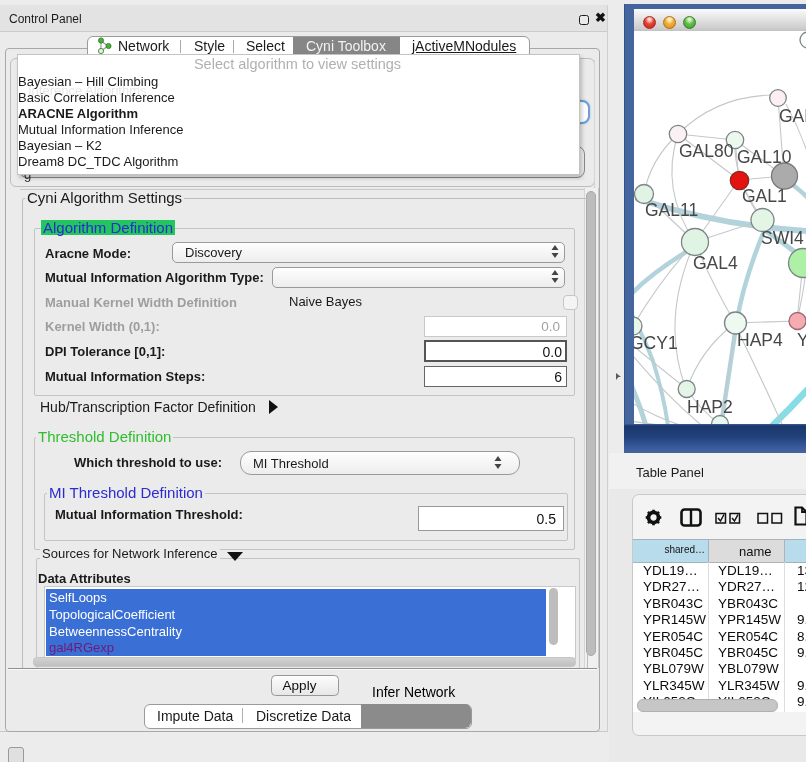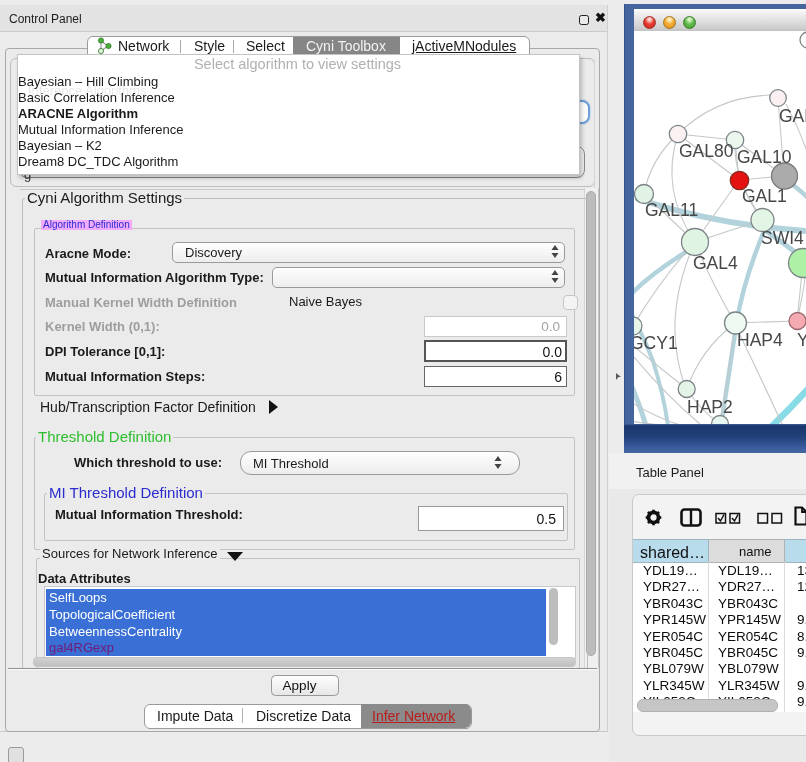--- a/index.html
+++ b/index.html
@@ -45,21 +45,21 @@
 
 <div class="abs" style="left:594px;top:60px;width:1px;height:608px;background:#d4d4d4;"></div>
 
 <div class="abs" style="left:584px;top:188px;width:13px;height:480px;background:#f0f0f0;border-left:1px solid #d5d5d5;border-right:1px solid #c8c8c8;"></div>
 <div class="abs" style="left:586px;top:191px;width:8px;height:463px;background:#bcbcbc;border:1px solid #a9a9a9;border-radius:5px;"></div>
 
 <div class="abs" style="left:22px;top:198px;width:564px;height:469px;border:1px solid #bdbdbd;border-radius:2px;"></div>
 <div class="abs lbl" style="left:25px;top:190px;font-size:15px;color:#1a1a1a;background:#ebebeb;padding:0 2px;">Cyni Algorithm Settings</div>
 
 <div class="abs" style="left:34px;top:228px;width:539px;height:166px;border:1px solid #c3c3c3;border-radius:2px;"></div>
-<div class="abs lbl" style="left:41px;top:220px;font-size:10px;color:#2b2bd0;background:#f0abfc;padding:0 2px;">Algorithm Definition</div>
+<div class="abs lbl" style="left:41px;top:220px;font-size:15px;color:#2b2bd0;background:#22c55e;padding:0 2px;">Algorithm Definition</div>
 
 <div class="abs lbl b13" style="left:45px;top:247px;">Aracne Mode:</div>
 <div class="abs combo" style="left:172px;top:242px;width:391px;height:19px;border:1px solid #9a9a9a;border-radius:5px;background:linear-gradient(#fefefe,#ededed);"></div>
 <div class="abs lbl r13" style="left:185px;top:246px;">Discovery</div>
 <svg class="abs" style="left:549px;top:244px;" width="12" height="15" viewBox="0 0 12 15">
     <path d="M6 1 L9.5 6 L2.5 6 Z" fill="#444"></path>
     <path d="M6 14 L9.5 9 L2.5 9 Z" fill="#444"></path>
   </svg>
 
 <div class="abs lbl b13" style="left:45px;top:271px;">Mutual Information Algorithm Type:</div>
@@ -124,21 +124,21 @@
 <div class="abs" style="left:8px;top:669px;width:589px;height:1px;background:#fafafa;"></div>
 
 <div class="abs" style="left:271px;top:675px;width:66px;height:19px;border:1px solid #979797;border-radius:4.5px;background:linear-gradient(#fdfdfd,#e7e7e7);"></div>
 <div class="abs lbl" style="left:271px;top:679px;width:57px;text-align:center;font-size:13.5px;color:#111;">Apply</div>
 
 <div class="abs" style="left:144px;top:704px;width:326px;height:23px;background:#fff;border:1px solid #9a9a9a;border-radius:6px;"></div>
 <div class="abs" style="left:361px;top:704px;width:110px;height:24px;background:#8b8b8b;border-radius:0 6px 6px 0;"></div>
 <div class="abs lbl" style="left:157px;top:709px;font-size:14px;color:#1a1a1a;">Impute Data</div>
 <div class="abs" style="left:242px;top:708px;width:1px;height:15px;background:#b0b0b0;"></div>
 <div class="abs lbl" style="left:256px;top:709px;font-size:14px;color:#1a1a1a;">Discretize Data</div>
-<div class="abs lbl" style="left:372px;top:709px;font-size:14px;color:#b91c1c;text-decoration:underline;">Infer Network</div>
+<div class="abs lbl" style="left:372px;top:685px;font-size:14px;color:#000000;">Infer Network</div>
 
 <div class="abs" style="left:8px;top:747px;width:14px;height:15px;background:#e0e0e0;border:1px solid #9a9a9a;border-radius:3px;"></div>
 
 <svg class="abs" style="left:615px;top:372px;" width="7" height="8" viewBox="0 0 7 8">
     <path d="M1 8 L1 1 L6 5 L3.5 5 Z" fill="#5a5a5a"></path>
   </svg>
 
 <div class="abs lbl" style="left:24px;top:168px;font-size:13px;color:#333;">g</div>
 
 <div class="abs" style="left:17px;top:54px;width:561px;height:119px;background:#fff;border:1px solid #c4c4c4;box-shadow:2px 3px 4px rgba(0,0,0,0.22);"></div>
@@ -270,21 +270,21 @@
 </svg>
 <svg class="abs" style="left:794px;top:506px;" width="13" height="20" viewBox="0 0 13 20">
   <path d="M1.5 18.5 L1.5 1.5 L8 1.5 L12.5 6 L12.5 18.5 Z" fill="none" stroke="#111" stroke-width="2.2"></path>
   <path d="M8 1.5 L8 6 L12.5 6" fill="none" stroke="#111" stroke-width="1.8"></path>
 </svg>
 
 <div class="abs" style="left:633px;top:539px;width:173px;height:173px;background:#fff;"></div>
 <div class="abs" style="left:633px;top:539px;width:75px;height:22px;background:#b9dcec;border:1px solid #9fb4bc;border-left:none;"></div>
 <div class="abs" style="left:709px;top:539px;width:75px;height:22px;background:#dcdcdc;border:1px solid #b2b2b2;border-left:none;"></div>
 <div class="abs" style="left:785px;top:539px;width:21px;height:22px;background:#b9dcec;border-top:1px solid #9fb4bc;border-bottom:1px solid #9fb4bc;"></div>
-<div class="abs lbl" style="left:633px;top:545px;width:72px;text-align:right;font-size:16px;color:#111;">shared…</div>
+<div class="abs lbl" style="left:633px;top:545px;width:72px;text-align:right;font-size:10px;color:#111;">shared…</div>
 <div class="abs lbl" style="left:739px;top:545px;font-size:13px;color:#111;">name</div>
 <div class="abs" style="left:708px;top:562px;width:1px;height:150px;background:#dcdcdc;"></div>
 <div class="abs" style="left:784px;top:562px;width:1px;height:150px;background:#dcdcdc;"></div>
 <div class="abs" id="trows" style="left:633px;top:562px;width:173px;height:150px;overflow:hidden;font-size:13.5px;color:#0c0c0c;">
     <div class="abs lbl" style="left:10px;top:2px;">YDL19…</div>
     <div class="abs lbl" style="left:85px;top:2px;">YDL19…</div>
     <div class="abs lbl" style="left:164px;top:2px;">13</div>
     <div class="abs lbl" style="left:10px;top:18.4px;">YDR27…</div>
     <div class="abs lbl" style="left:85px;top:18.4px;">YDR27…</div>
     <div class="abs lbl" style="left:164px;top:18.4px;">12</div>

